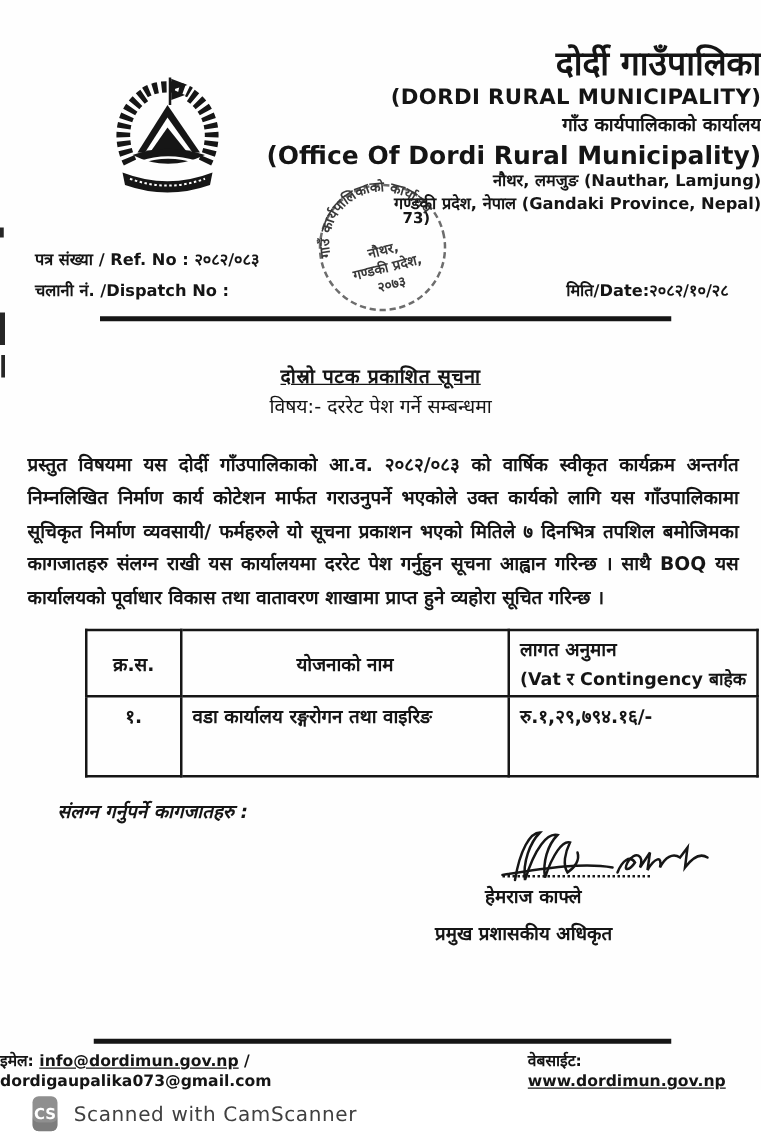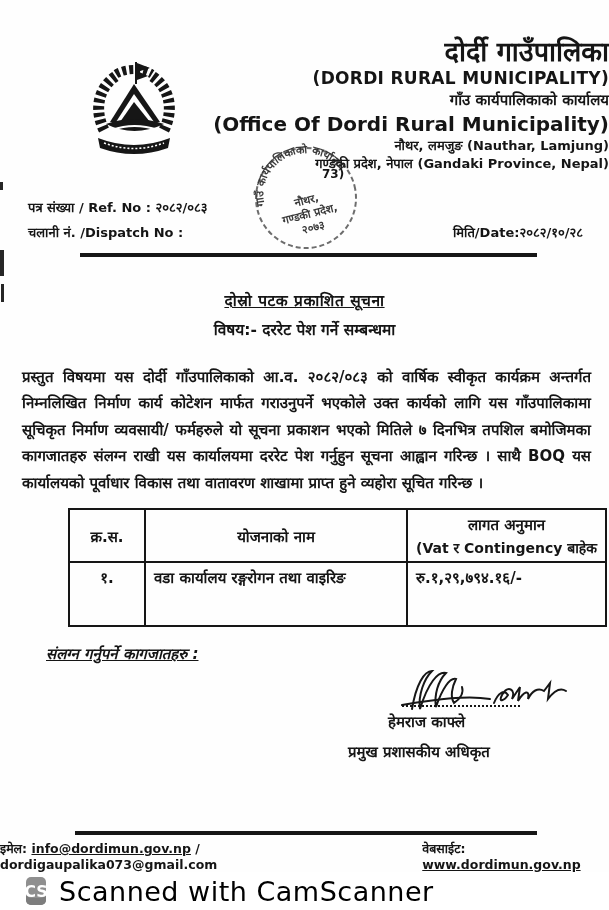--- a/index.html
+++ b/index.html
@@ -29,41 +29,41 @@
   
   .meta-row{display:flex;justify-content:space-between;align-items:flex-end;
     margin:26px 26px 0 28px;font-size:13px;font-weight:700;}
   .meta-left div{margin-bottom:7px;}
   .meta-left div:last-child{margin-bottom:0;}
   .divider{height:4px;background:#161616;margin:12px 72px 0 80px;}
 
   
   .notice-title{margin-top:32px;text-align:center;font-size:15.5px;font-weight:700;
     text-decoration:underline;letter-spacing:.5px;}
-  .notice-subject{margin-top:7px;text-align:center;font-size:15.5px;font-weight:700;}
+  .notice-subject{margin-top:2px;text-align:center;font-size:15.5px;font-weight:400;}
 
   
   .body-par{margin:24px 18px 0 22px;font-size:15px;line-height:26.5px;
     font-weight:600;text-align:justify;}
 
   
   table.quote{border-collapse:collapse;margin:12px 0 0 68px;width:539px;}
   table.quote th,table.quote td{border:2px solid #161616;padding:4px 8px;}
   th.c-sn{width:58px;font-size:15px;font-weight:700;text-align:center;}
   th.c-name{font-size:15px;font-weight:700;text-align:center;}
   th.c-cost{width:150px;font-weight:700;text-align:left;vertical-align:top;}
-  .cost-l1{font-size:15px;text-align:center;display:block;}
+  .cost-l1{font-size:15px;display:block;}
   .cost-l2{font-size:14px;font-weight:600;white-space:nowrap;display:block;margin-top:4px;}
   td.d-sn{text-align:center;vertical-align:top;font-size:15px;font-weight:700;height:54px;}
   td.d-name{vertical-align:top;font-size:15px;font-weight:700;}
   td.d-amt{vertical-align:top;font-size:15px;font-weight:700;}
 
   
   .attach-head{margin:16px 0 0 46px;font-size:15px;font-weight:700;
-    font-style:italic;text-decoration:underline;}
+    font-style:italic;}
   .attach-list{margin:10px 0 0 62px;font-size:15px;font-weight:600;line-height:28px;}
 
   
   .sig-block{position:relative;height:118px;margin-top:2px;}
   .sig-svg{position:absolute;left:398px;top:0;}
   .sig-dots{position:absolute;left:402px;top:40px;width:118px;border-bottom:2.5px dotted #161616;}
   .sig-name{position:absolute;left:388px;top:46px;font-size:15px;font-weight:700;}
   .sig-role{position:absolute;left:348px;top:76px;font-size:15px;font-weight:700;text-align:center;}
 
   
@@ -71,22 +71,22 @@
   .footer-line{height:4px;background:#161616;margin:0 72px 5px 75px;}
   .footer-row{display:flex;justify-content:center;gap:40px;
     font-size:12.5px;font-weight:700;}
   .footer-row a{color:#151515;}
 
   
   .scanbar{position:absolute;left:0;right:0;bottom:0;height:38px;background:#ffffff;
     display:flex;align-items:center;padding-left:26px;}
   .cs-badge{width:20px;height:28px;background:#8f8f8f;color:#fff;border-radius:5px;
     display:flex;align-items:center;justify-content:center;
-    font-size:16px;font-weight:700;box-shadow:inset 0 -7px 0 #7d7d7d;}
-  .scan-text{color:#000000;font-size:27px;margin-left:13px;letter-spacing:.5px;font-weight:400;}
+    font-size:12px;font-weight:700;box-shadow:inset 0 -7px 0 #7d7d7d;}
+  .scan-text{color:#404040;font-size:16px;margin-left:13px;letter-spacing:.5px;font-weight:400;}
 
   
   .art{position:absolute;background:#262626;}
   .art1{left:0;top:250px;width:4px;height:26px;}
   .art2{left:1px;top:284px;width:3px;height:18px;}
   .art3{left:0;top:182px;width:3px;height:8px;}
 </style>
 </head>
 <body>
 

